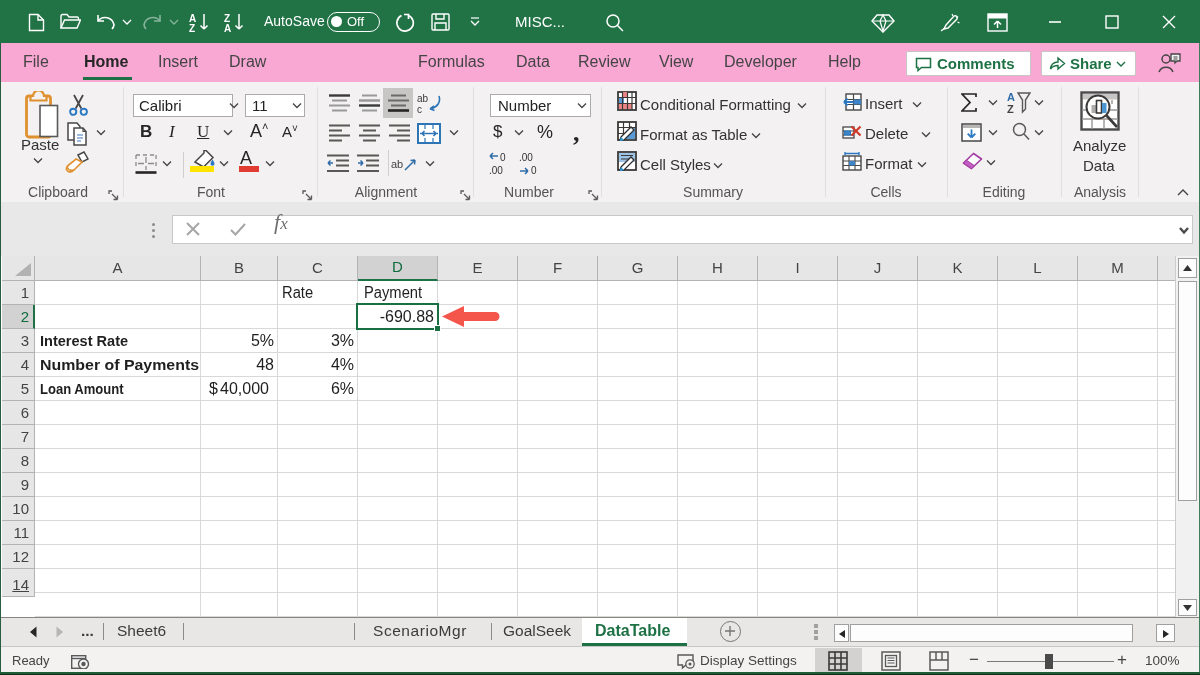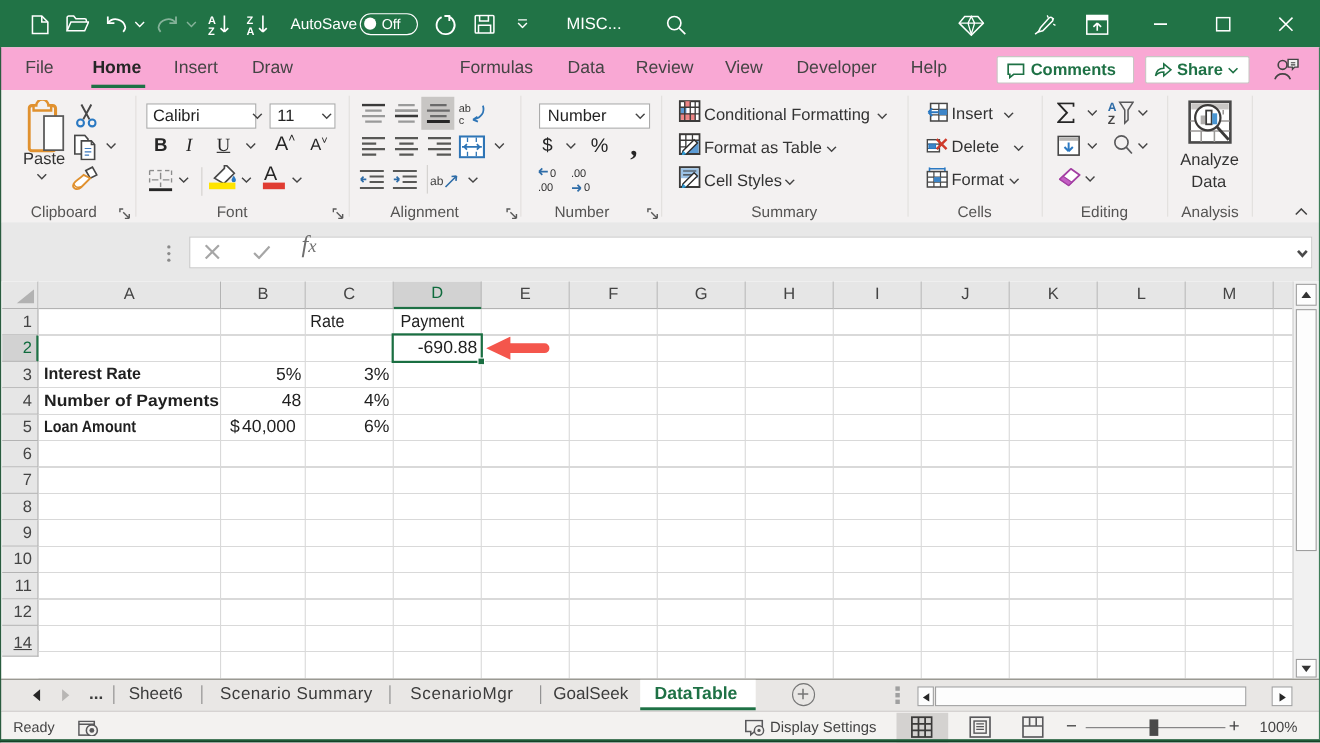--- a/index.html
+++ b/index.html
@@ -559,21 +559,20 @@
   <svg class="abs" style="left:28px; top:8px" width="8" height="12" viewBox="0 0 8 12">
       <path d="M7.5 0.5 L1 6 L7.5 11.5 Z" fill="#262626"></path>
     </svg>
   <svg class="abs" style="left:55px; top:8px" width="8" height="12" viewBox="0 0 8 12">
       <path d="M0.5 0.5 L7 6 L0.5 11.5 Z" fill="#b8b6b4"></path>
     </svg>
   <div class="stab" style="left:80px; font-weight:bold;">...</div>
   <div class="tsep" style="left:102px;"></div>
   <div class="stab" style="left:116px;">Sheet6</div>
   <div class="tsep" style="left:182px;"></div>
-  <div class="stab" style="left:199px; letter-spacing:0.45px;">Scenario Summary</div>
   <div class="tsep" style="left:353px;"></div>
   <div class="stab" style="left:372px; letter-spacing:0.55px;">ScenarioMgr</div>
   <div class="tsep" style="left:490px;"></div>
   <div class="stab" style="left:502px;">GoalSeek</div>
   <div class="abs" style="left:581px; top:0; width:105px; height:28px; background:#fff; border-bottom:3px solid #1e7145;">
     <div class="abs" style="left:13px; top:0; width:80px; line-height:25px; font-size:16px; font-weight:bold; color:#1e7145;">DataTable</div>
   </div>
   <div class="abs" style="left:719px; top:3px; width:21px; height:21px; border:1.5px solid #767676; border-radius:50%;">
     <svg class="abs" style="left:4px; top:4px" width="10" height="10" viewBox="0 0 10 10">
         <path d="M5 0 V10 M0 5 H10" stroke="#767676" stroke-width="1.4"></path>

